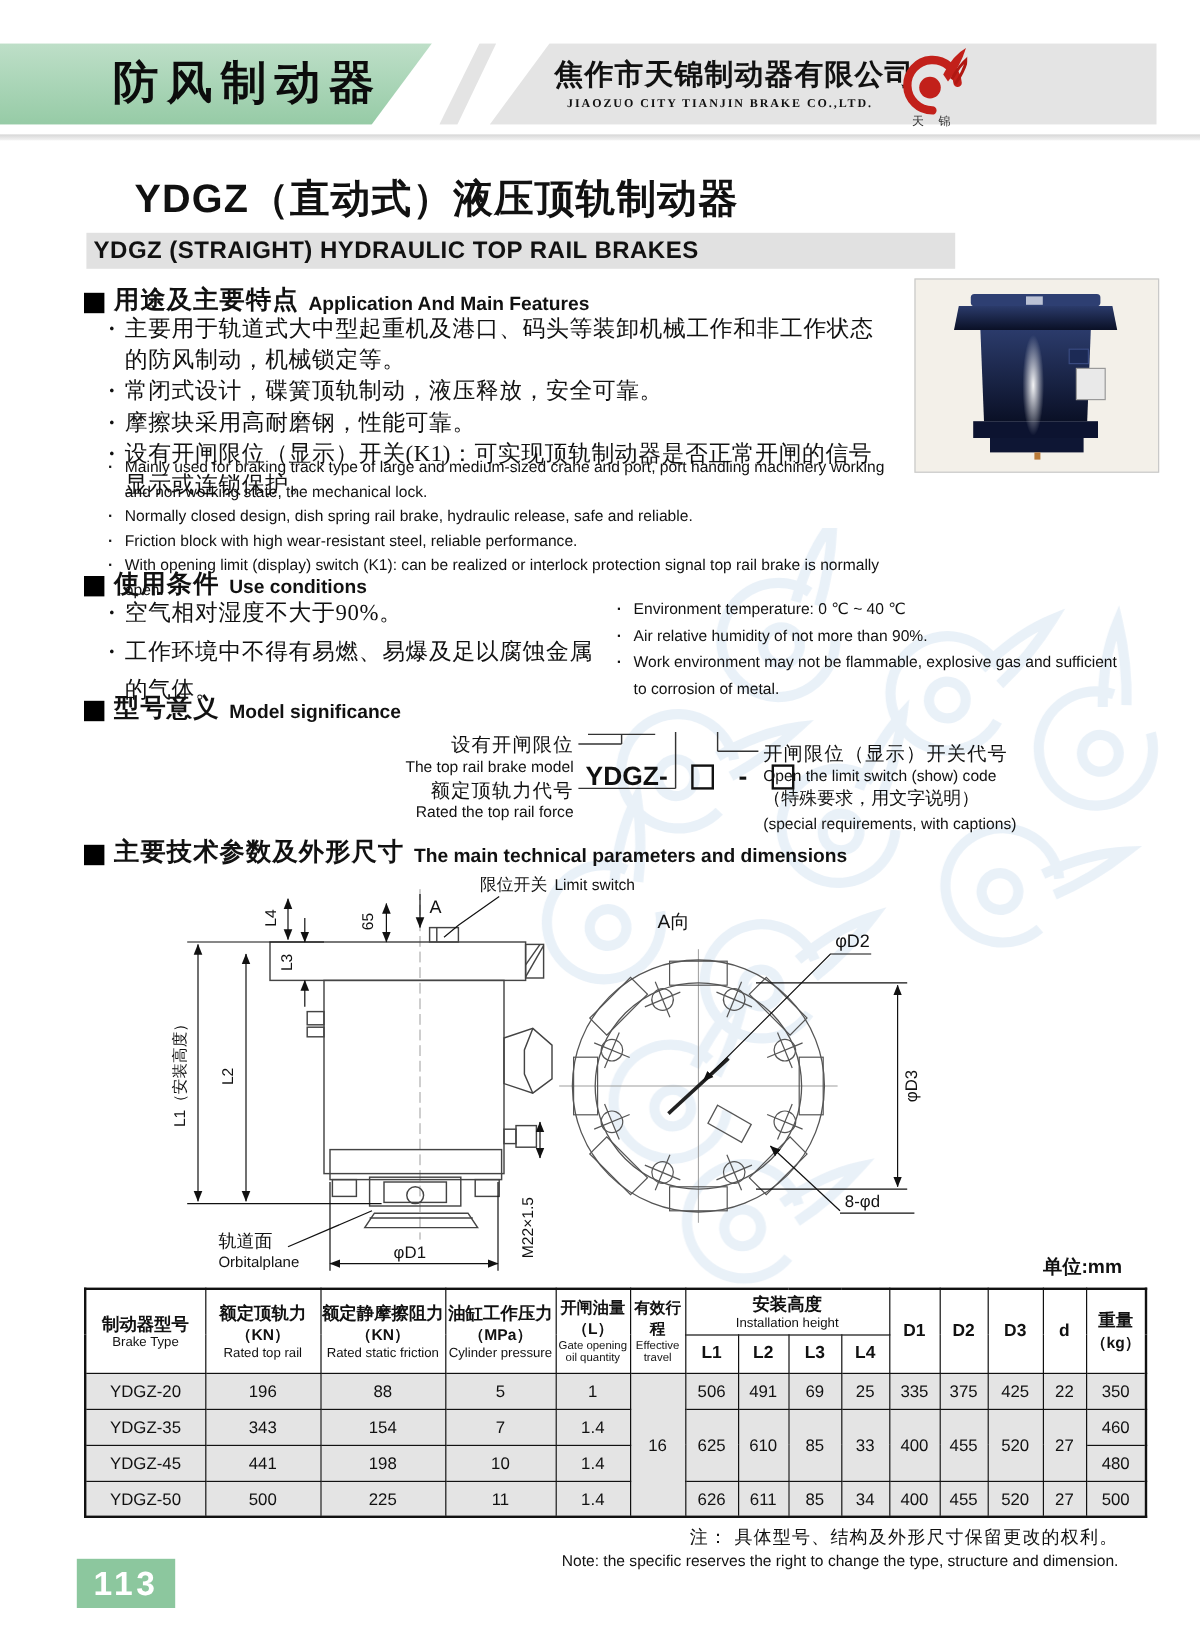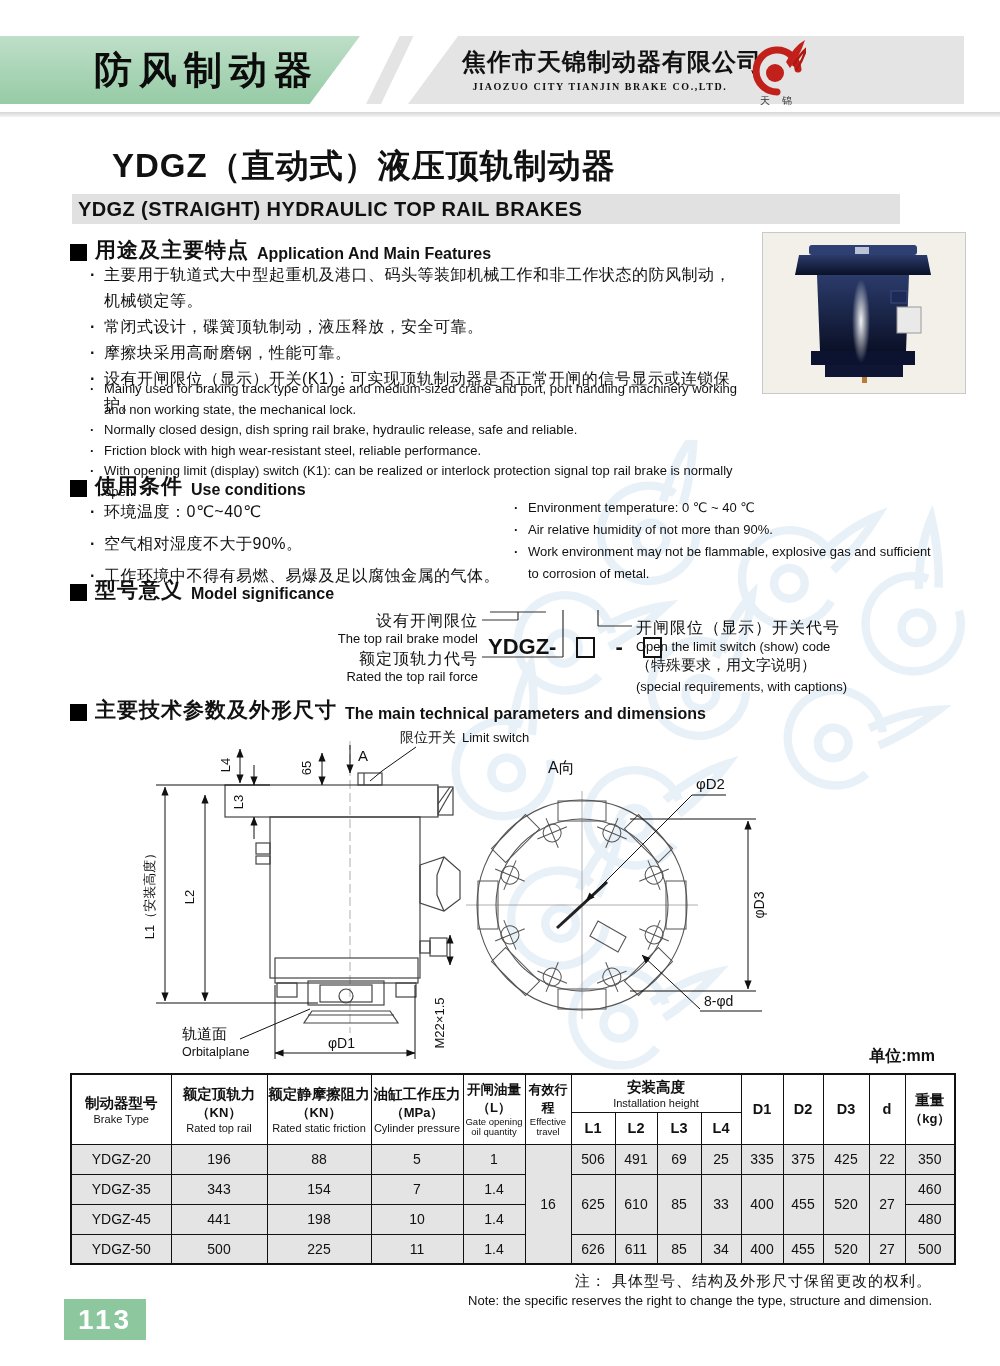--- a/index.html
+++ b/index.html
@@ -12,32 +12,32 @@
   .band-slash{left:366px;top:36px;width:58px;height:68px;background:#e4e4e4;clip-path:polygon(58% 0,82% 0,26% 100%,0 100%);}
   .band-gray{left:408px;top:36px;width:556px;height:68px;background:#e4e4e4;clip-path:polygon(9% 0,100% 0,100% 100%,0 100%);}
   .company{left:462px;top:46px;width:276px;text-align:center;}
   .company .cn{font-family:"Liberation Serif","DejaVu Serif",serif;font-size:24px;font-weight:bold;letter-spacing:1px;white-space:nowrap;}
   .company .en{font-family:"Liberation Serif","DejaVu Serif",serif;font-size:10px;font-weight:bold;letter-spacing:1.6px;margin-top:3px;white-space:nowrap;}
   .logo{left:744px;top:40px;width:66px;text-align:center;}
   .logo .cap{font-size:10px;letter-spacing:12px;color:#333;margin-top:-2px;padding-left:10px;white-space:nowrap;}
   .header-rule{left:0;top:112px;width:1000px;height:5px;background:linear-gradient(180deg,#d6d6d6,#f4f4f4);}
   
   .title-cn{left:74px;top:144px;font-size:33px;font-weight:bold;letter-spacing:1px;margin-left:38px;}
-  .title-bar{left:72px;top:194px;width:828px;height:30px;background:#e1e1e1;}
+  .title-bar{left:72px;top:194px;width:724px;height:30px;background:#e1e1e1;}
   .title-bar .en{font-size:20px;font-weight:bold;line-height:30px;padding-left:6px;letter-spacing:0.4px;}
   
   .sec{left:70px;display:flex;align-items:flex-end;gap:8px;}
   .sq{width:17px;height:17px;background:#000;margin-bottom:3px;}
   .sec-cn{font-size:21px;font-weight:bold;letter-spacing:1px;}
   .sec-en{font-size:16px;font-weight:bold;padding-bottom:1px;}
   
   ul.blist{list-style:none;margin:0;padding:0;}
   ul.blist li{position:relative;padding-left:16px;}
   ul.blist li::before{content:"\00B7";position:absolute;left:2px;font-weight:bold;}
-  .cnlist li{font-size:16px;line-height:26px;letter-spacing:0.5px;}
+  .cnlist li{font-size:19px;line-height:26px;letter-spacing:0.5px;font-family:Liberation Serif, serif;}
   .enlist li{font-size:13px;line-height:20.5px;}
   
   .product{left:762px;top:232px;width:202px;height:160px;background:#f3f0e9;border:1px solid #c9c9c9;}
   
   .mbox{width:15px;height:17px;border:2px solid #111;display:inline-block;}
   .mleft{right:522px;text-align:right;white-space:nowrap;}
   .mright{left:636px;white-space:nowrap;}
   .lab-cn{font-size:16px;letter-spacing:1px;}
   .lab-en{font-size:13px;}
   
@@ -152,21 +152,20 @@
     <rect x="99" y="144" width="5" height="6" fill="#b97a3a"></rect>
   </svg>
 </div>
 
 <div class="abs sec" style="top:472px">
   <span class="sq"></span>
   <span class="sec-cn">使用条件</span>
   <span class="sec-en">Use  conditions</span>
 </div>
 <ul class="abs blist cnlist" style="left:88px;top:496px;width:420px">
-  <li style="line-height:32px">环境温度：0℃~40℃</li>
   <li style="line-height:32px">空气相对湿度不大于90%。</li>
   <li style="line-height:32px">工作环境中不得有易燃、易爆及足以腐蚀金属的气体。</li>
 </ul>
 <ul class="abs blist enlist" style="left:512px;top:497px;width:430px">
   <li style="line-height:22px">Environment temperature: 0 ℃ ~ 40 ℃</li>
   <li style="line-height:22px">Air relative humidity of not more than 90%.</li>
   <li style="line-height:22px">Work environment may not be flammable, explosive gas and sufficient to corrosion of metal.</li>
 </ul>
 
 <div class="abs sec" style="top:576px">

